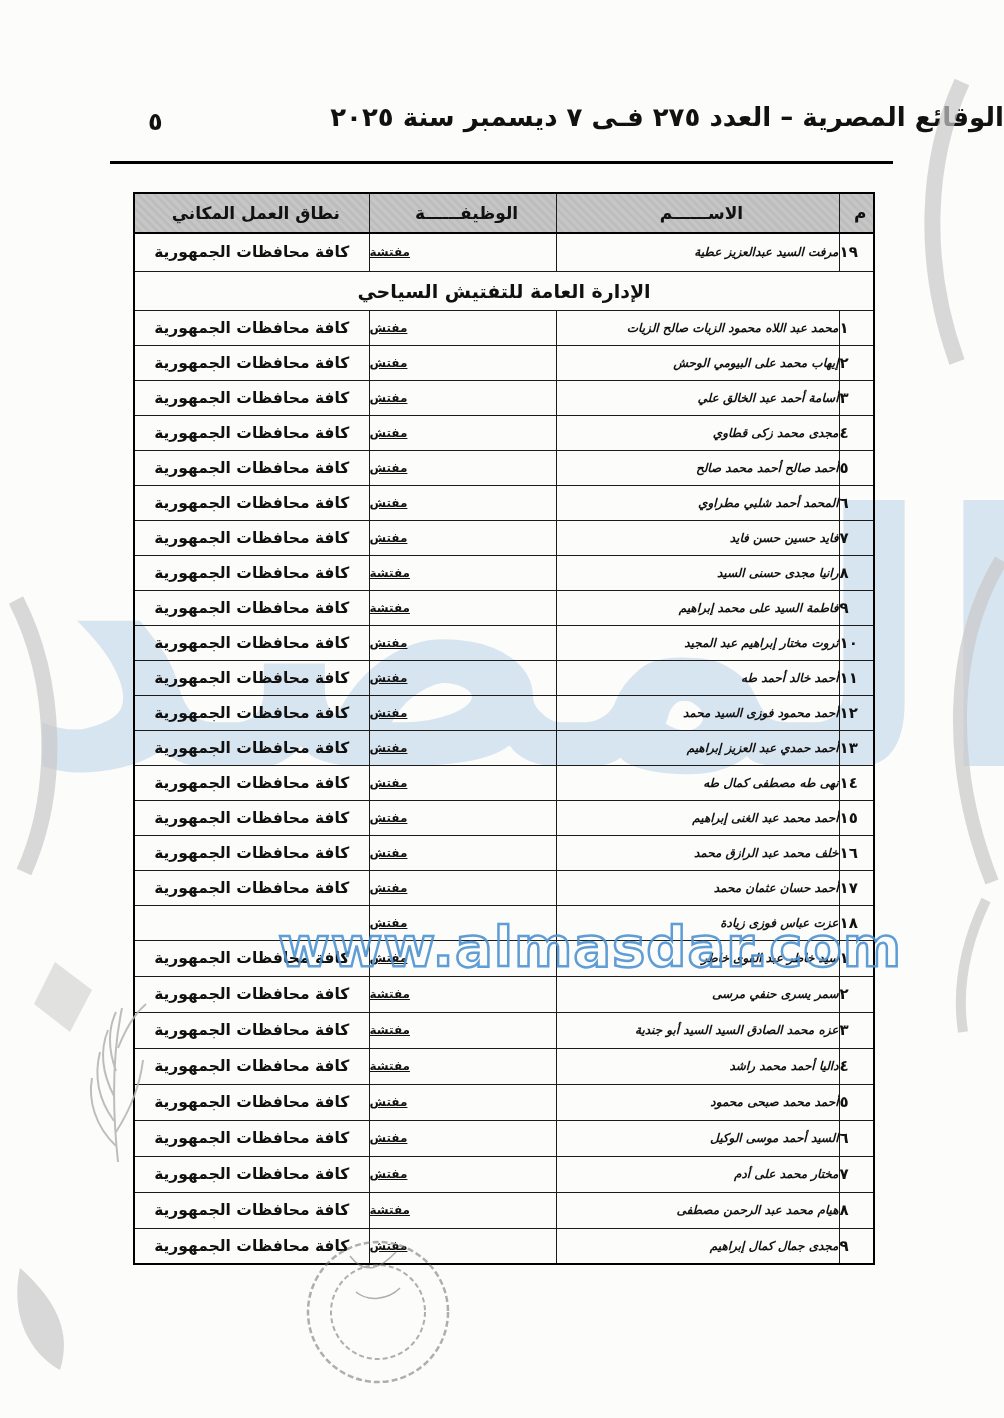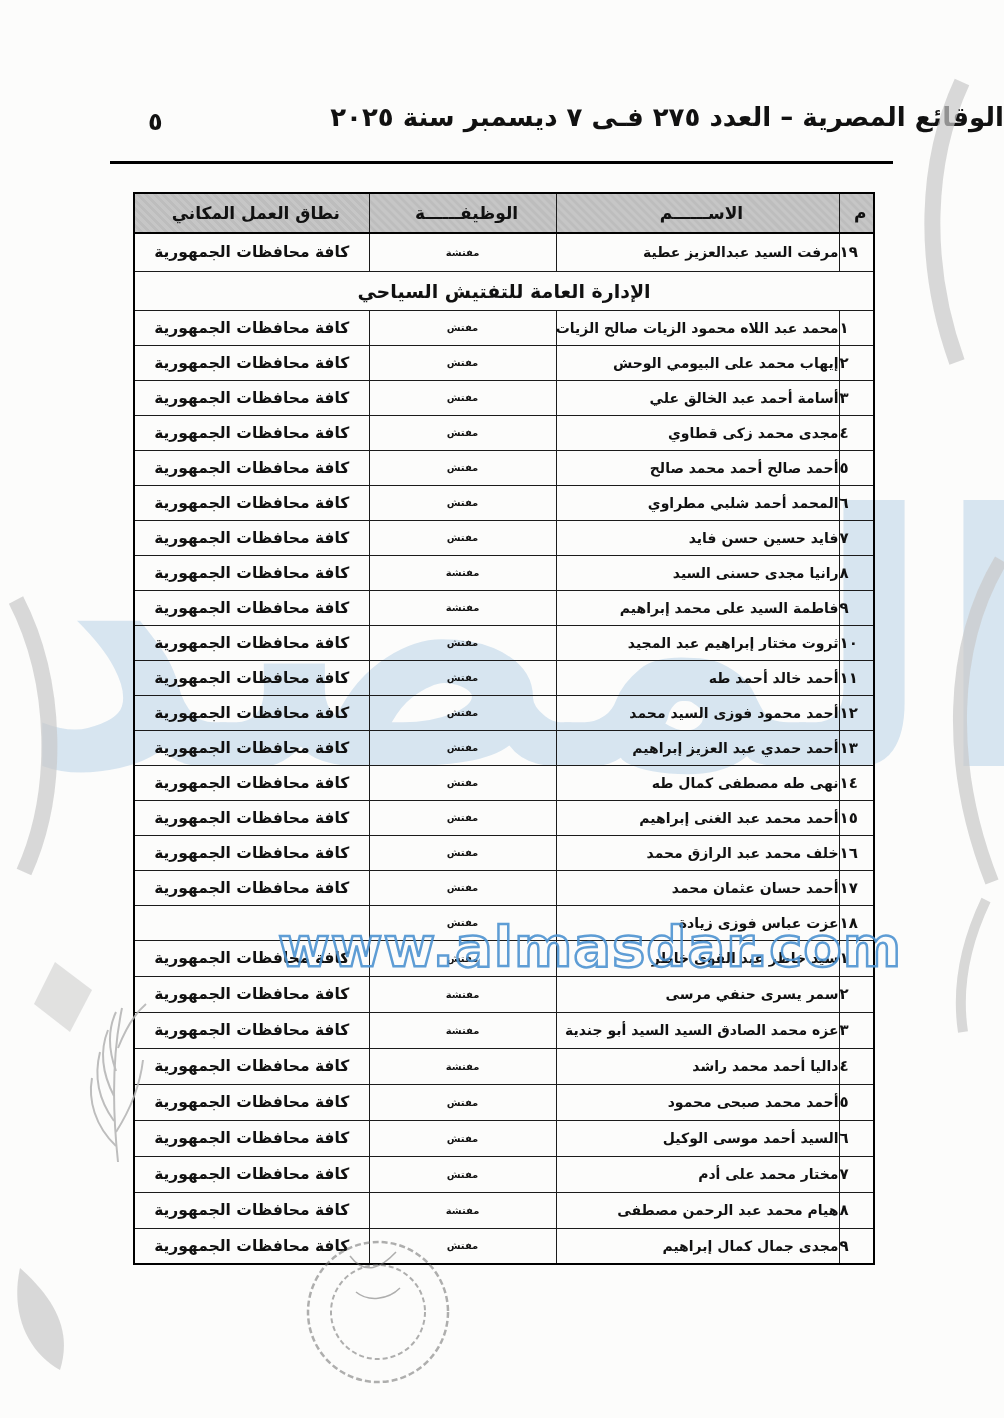--- a/index.html
+++ b/index.html
@@ -44,22 +44,22 @@
   table.gz th,table.gz td{
     border:1px solid #1b1b1b;padding:0;overflow:hidden;
   }
   table.gz thead th{
     height:38px;font-size:17px;font-weight:bold;text-align:center;
     background:repeating-linear-gradient(45deg,#c6c6c6 0 3px,#bdbdbd 3px 6px);
     border-bottom:2px solid #000;
     padding-left:8px;
   }
   td.c-num{text-align:left;font-size:15px;font-weight:bold;}
-  td.c-name{text-align:right;padding-right:10px;font-size:14px;font-weight:bold;white-space:nowrap;}
-  td.c-pos{text-align:center;font-size:10px;font-weight:bold;}
+  td.c-name{text-align:right;padding-right:10px;font-size:12px;font-weight:bold;white-space:nowrap;font-style:italic;}
+  td.c-pos{text-align:left;font-size:12px;font-weight:bold;text-decoration:underline;}
   td.c-scope{text-align:center;font-size:15.5px;font-weight:bold;white-space:nowrap;margin-left:28px;}
   tr.h35{height:35px;} tr.h36{height:36px;} tr.h38{height:38px;}
   tr.section-row td{
     text-align:center;font-size:19px;font-weight:bold;height:38px;background:transparent;
   }
   svg.decor{position:absolute;top:0;left:0;z-index:5;pointer-events:none;}
 </style>
 </head>
 <body>
 

